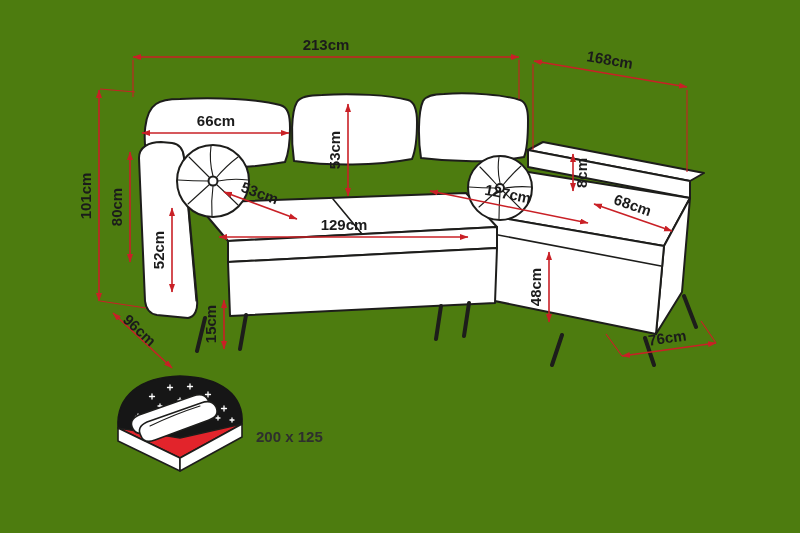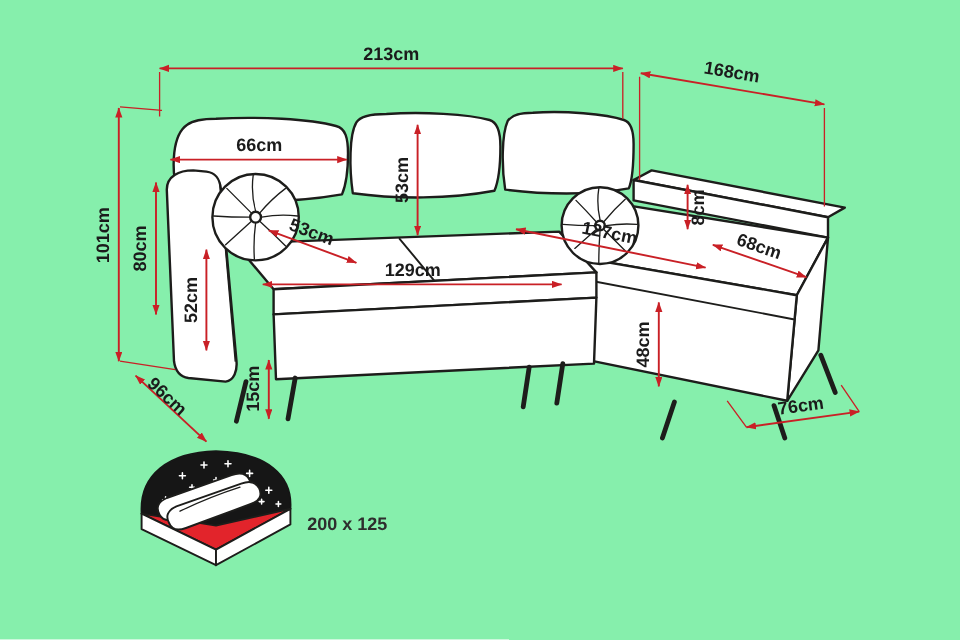--- a/index.html
+++ b/index.html
@@ -1,17 +1,17 @@
 <!DOCTYPE html>
 <html style="--dimension-red: #c92026; --outline-black: #1d1d1b; --mattress-red: #e2242b; --background: #ffffff;"><head>
 <meta charset="utf-8">
 <style>
   html,body{margin:0;padding:0;background:#fff;}
   .canvas{
-    position:relative;width:800px;height:533px;background:#86efac;overflow:hidden;
+    position:relative;width:800px;height:533px;background:#4d7c0f;overflow:hidden;
     font-family:"Liberation Sans","DejaVu Sans",sans-serif;
   }
   svg{display:block;}
   .outline{fill:#fff;stroke:var(--outline-black,#1d1d1b);stroke-width:2;stroke-linejoin:round;stroke-linecap:round;}
   .edge{fill:none;stroke:var(--outline-black,#1d1d1b);stroke-width:1.6;stroke-linecap:round;}
   .thin{fill:none;stroke:var(--outline-black,#1d1d1b);stroke-width:1.1;stroke-linecap:round;}
   .legs{fill:none;stroke:var(--outline-black,#1d1d1b);stroke-width:4;stroke-linecap:round;}
   .dim{fill:none;stroke:var(--dimension-red,#c92026);stroke-width:1.6;}
   .ext{fill:none;stroke:var(--dimension-red,#c92026);stroke-width:1.1;}
   .red-fill{fill:var(--dimension-red,#c92026);}

